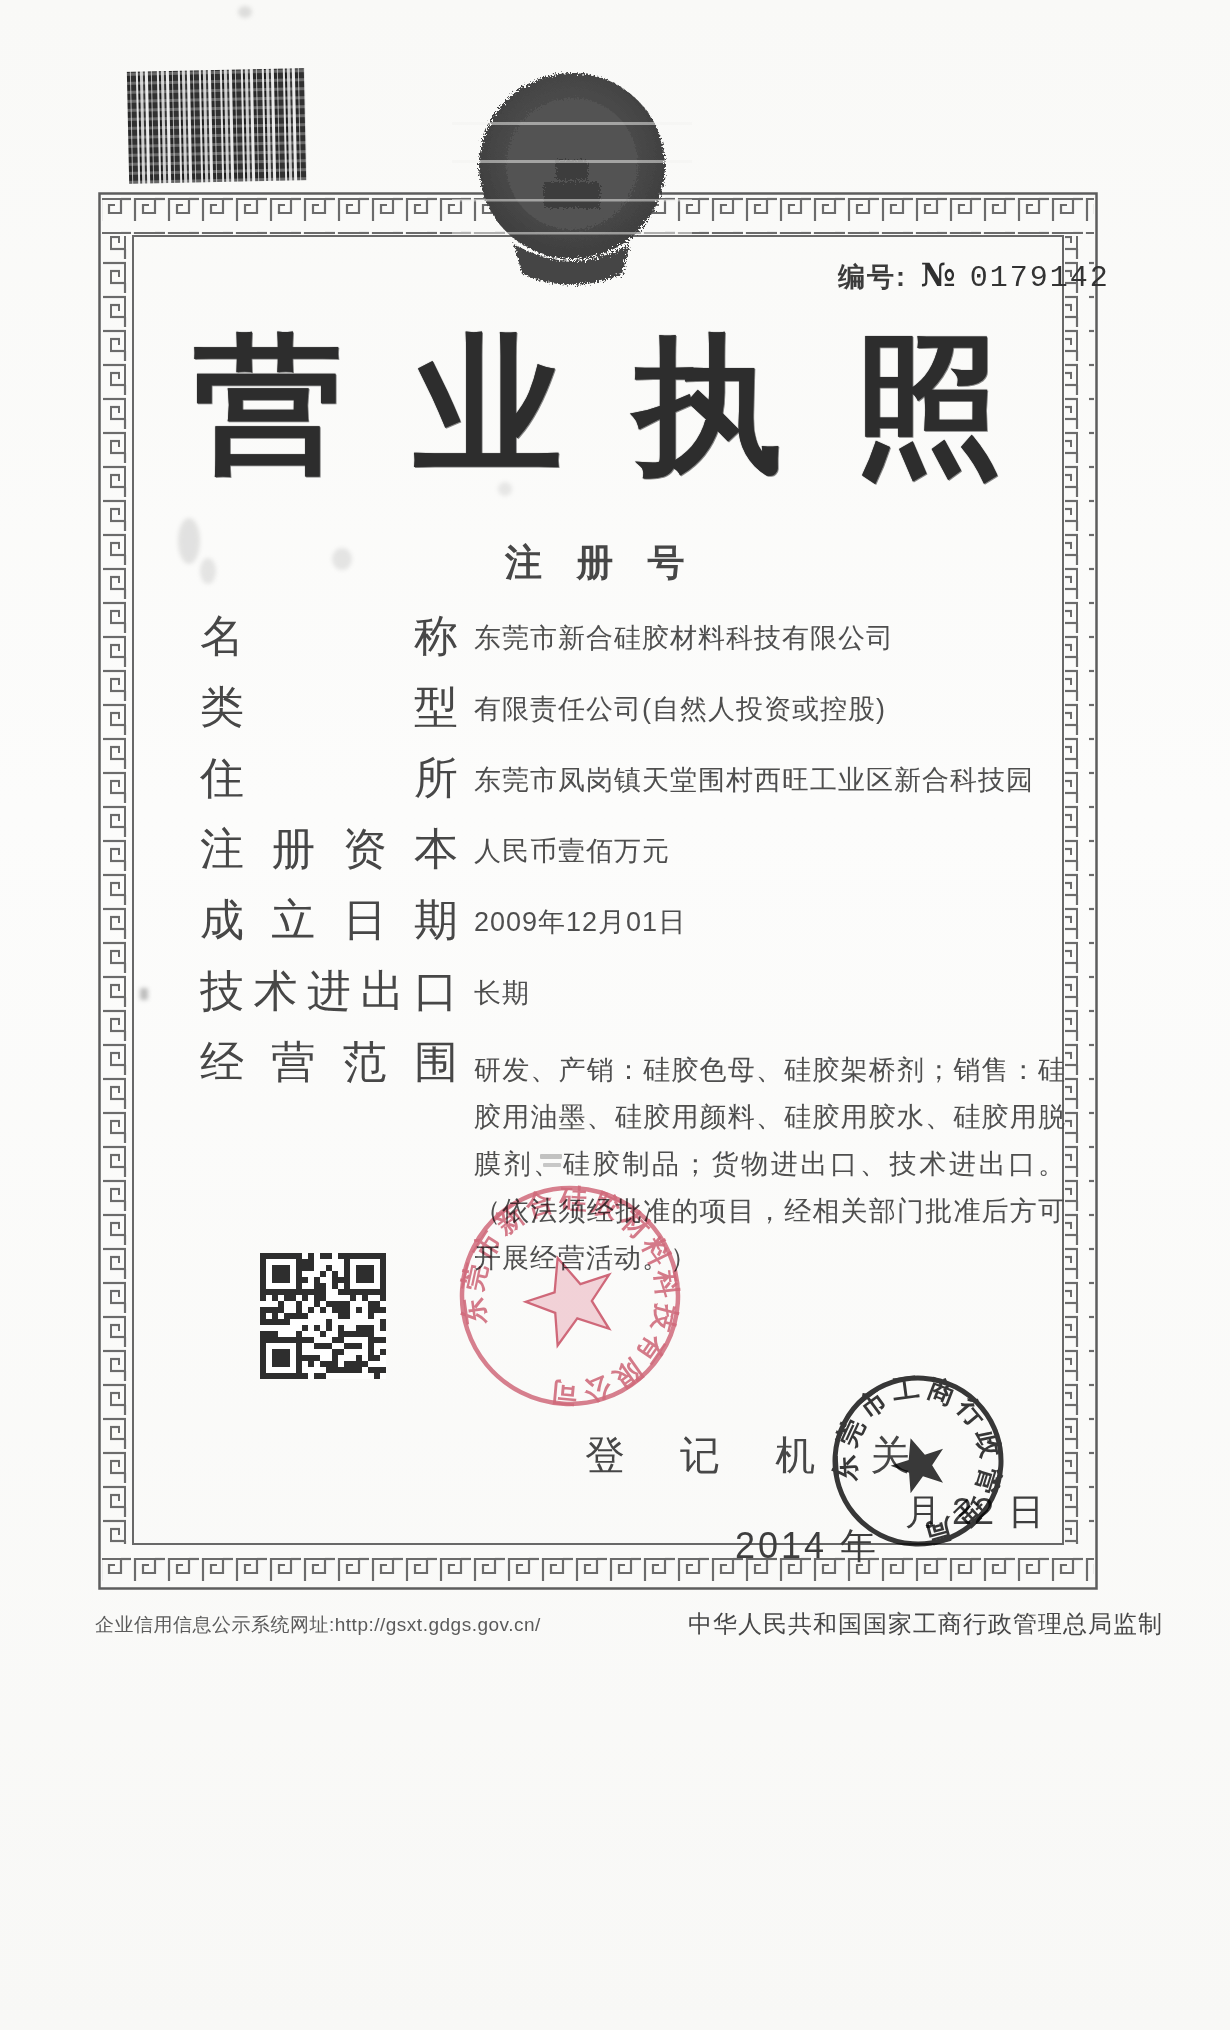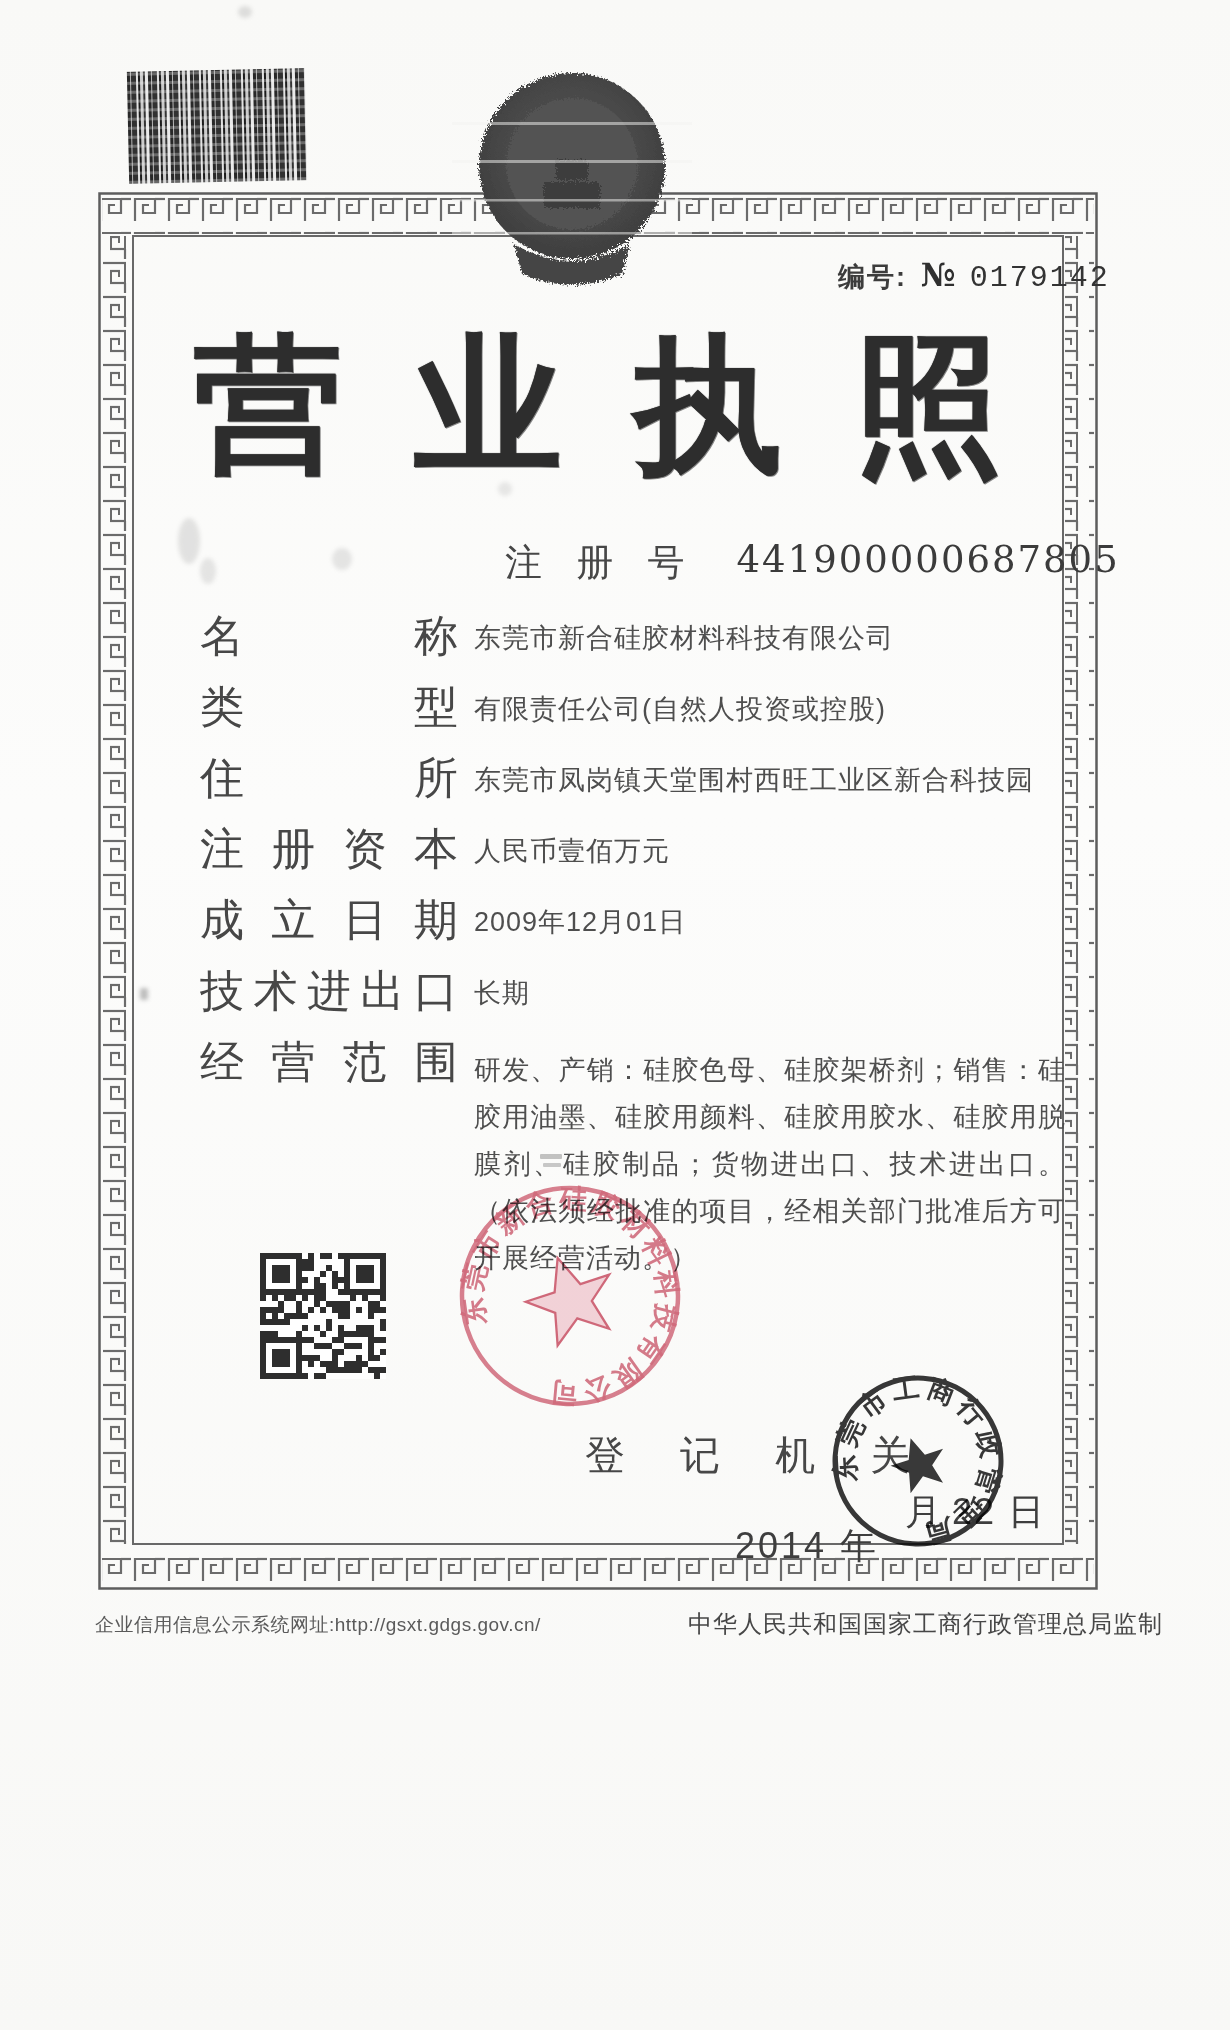--- a/index.html
+++ b/index.html
@@ -34,21 +34,21 @@
 
   
   .title-row{left:98px;top:330px;width:1000px;display:flex;justify-content:center;gap:72px;}
   .title-char{
     font-size:148px;line-height:150px;font-weight:bold;color:#2d2d2d;
     text-shadow:0 0 1px #2d2d2d, 1px 1px 0 rgba(45,45,45,.55);
     filter:blur(.3px);
   }
 
   
-  .regno-row{left:505px;top:538px;display:flex;align-items:flex-start;gap:40px;}
+  .regno-row{left:505px;top:538px;display:flex;align-items:flex-end;gap:40px;font-weight:bold;}
   .regno-label{font-size:37px;color:#474747;letter-spacing:12px;}
   .regno-value{font-size:37px;font-family:"DejaVu Serif",serif;color:#3b3b3b;letter-spacing:2px;}
 
   
   .fields{left:200px;top:612px;width:880px;}
   .field-row{display:flex;align-items:flex-start;height:71px;}
   .field-row.last{height:auto;}
   .field-label{
     display:block;width:258px;flex:0 0 258px;
     font-size:44px;line-height:48px;color:#474747;
@@ -143,21 +143,20 @@
 
   <div class="abs title-row">
     <span class="title-char">营</span>
     <span class="title-char">业</span>
     <span class="title-char">执</span>
     <span class="title-char">照</span>
   </div>
 
   <div class="abs regno-row">
     <span class="regno-label">注 册 号</span>
-    <span class="regno-value">441900000687805</span>
   </div>
 
   <div class="abs fields">
     <div class="field-row">
       <span class="field-label">名称</span>
       <span class="field-value">东莞市新合硅胶材料科技有限公司</span>
     </div>
     <div class="field-row">
       <span class="field-label">类型</span>
       <span class="field-value">有限责任公司(自然人投资或控股)</span>

